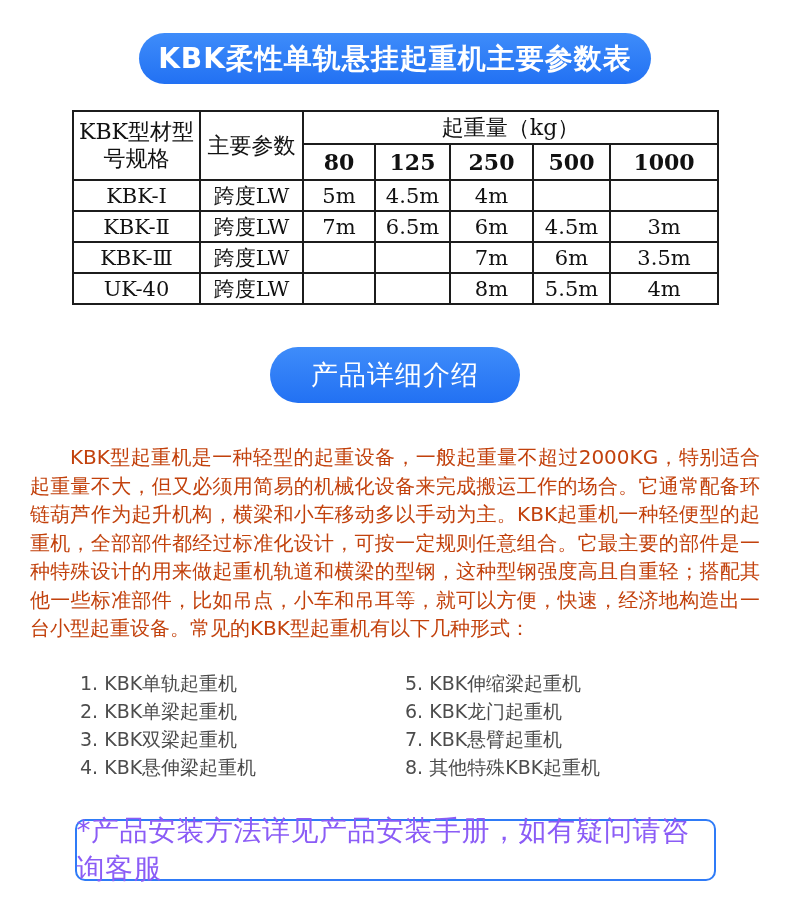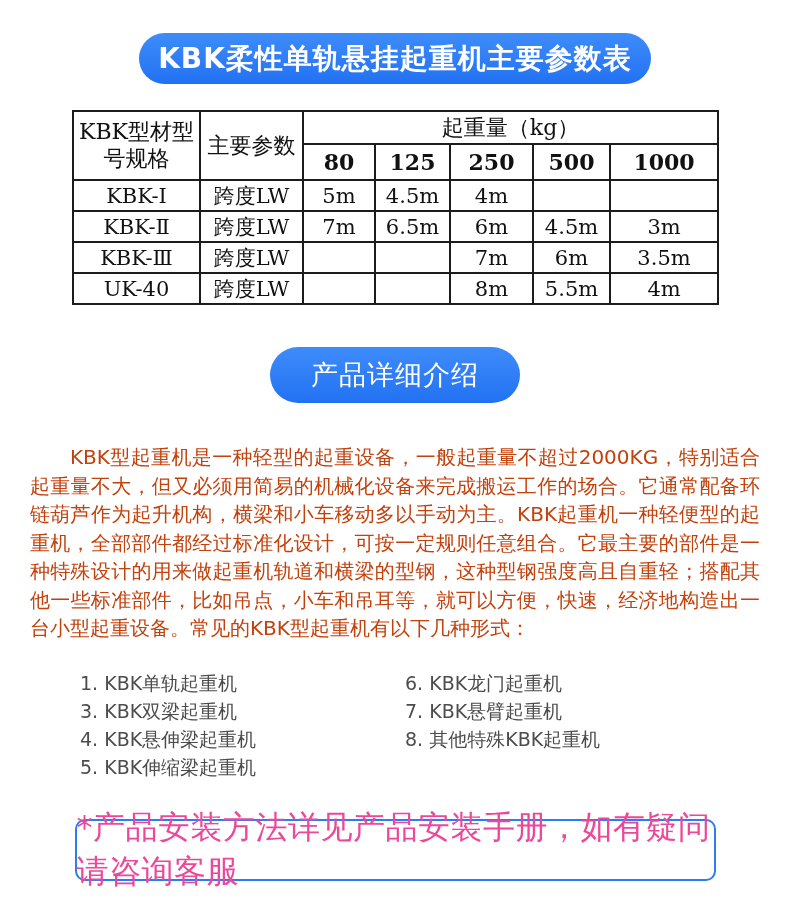--- a/index.html
+++ b/index.html
@@ -43,21 +43,21 @@
   .types {
     margin:26px 0 0 80px;
     display:grid; grid-template-rows:repeat(4,28px);
     grid-template-columns:325px auto; grid-auto-flow:column;
     font-size:19px; line-height:28px; color:#4c4c4c;
   }
   .footer-note {
     margin:38px auto 0; width:637px; height:58px;
     border:2px solid #2f7bf7; border-radius:10px;
     display:flex; align-items:center; justify-content:flex-start;
-    font-size:32px; color:#ec4899; letter-spacing:0.5px;
+    font-size:28px; color:#8b5cf6; letter-spacing:0.5px;
   }
 </style>
 </head>
 <body>
 
 <div class="pill banner">
   <span>KBK柔性单轨悬挂起重机主要参数表</span>
 </div>
 
 <table class="param-table">
@@ -123,20 +123,21 @@
   </table>
 
 <div class="pill section-btn">
   <span>产品详细介绍</span>
 </div>
 
 <p class="intro">KBK型起重机是一种轻型的起重设备，一般起重量不超过2000KG，特别适合起重量不大，但又必须用简易的机械化设备来完成搬运工作的场合。它通常配备环链葫芦作为起升机构，横梁和小车移动多以手动为主。KBK起重机一种轻便型的起重机，全部部件都经过标准化设计，可按一定规则任意组合。它最主要的部件是一种特殊设计的用来做起重机轨道和横梁的型钢，这种型钢强度高且自重轻；搭配其他一些标准部件，比如吊点，小车和吊耳等，就可以方便，快速，经济地构造出一台小型起重设备。常见的KBK型起重机有以下几种形式：</p>
 
 <div class="types">
   <span>1. KBK单轨起重机</span>
+  <span>2. KBK单梁起重机</span>
   <span>3. KBK双梁起重机</span>
   <span>4. KBK悬伸梁起重机</span>
   <span>5. KBK伸缩梁起重机</span>
   <span>6. KBK龙门起重机</span>
   <span>7. KBK悬臂起重机</span>
   <span>8. 其他特殊KBK起重机</span>
 </div>
 
 <div class="footer-note">
   <span>*产品安装方法详见产品安装手册，如有疑问请咨询客服</span>

